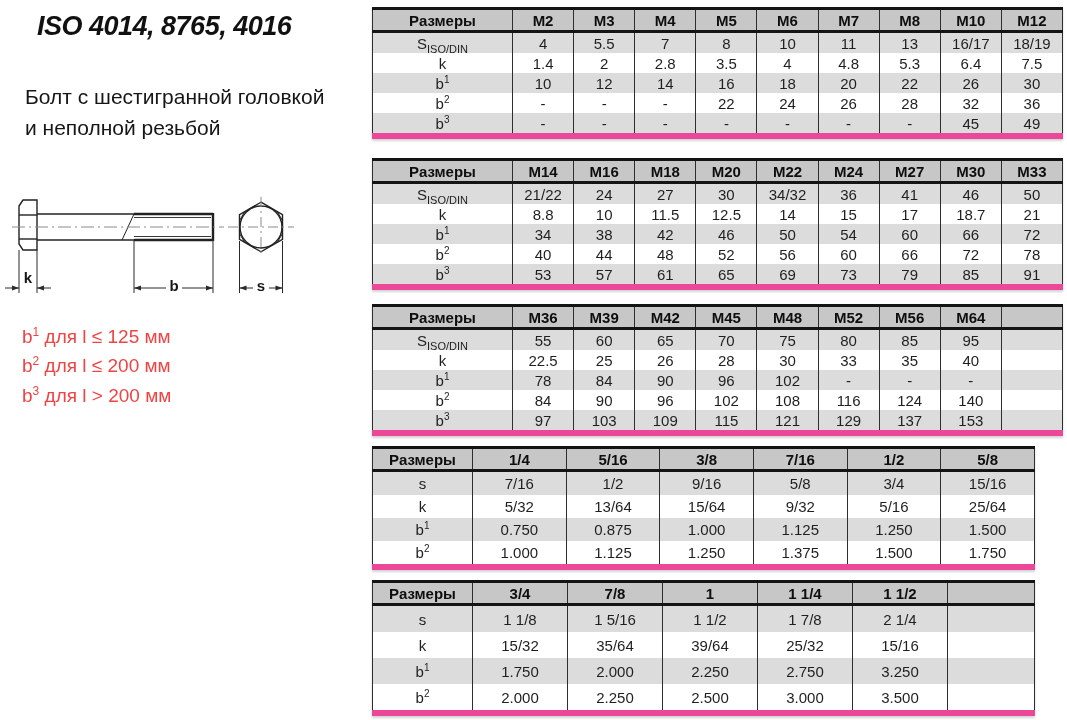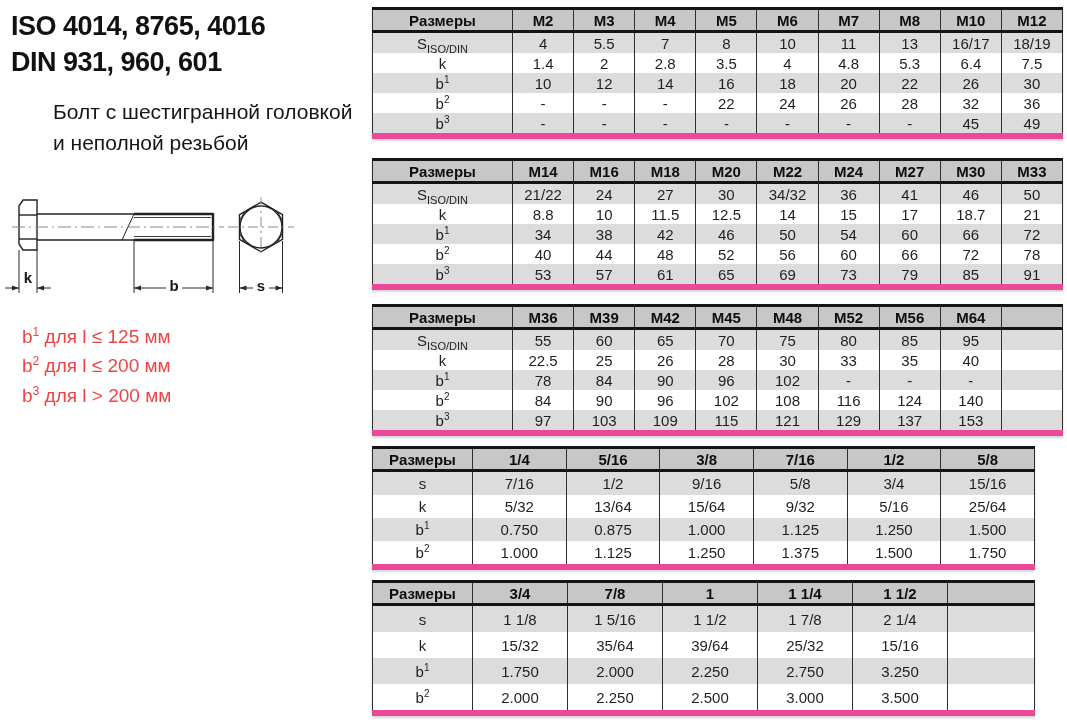--- a/index.html
+++ b/index.html
@@ -1,23 +1,23 @@
 <!DOCTYPE html>
 <html><head>
 <meta charset="utf-8">
 <style>
   html,body{margin:0;padding:0;}
   body{
     width:1067px;height:720px;position:relative;background:#ffffff;
     font-family:"Liberation Sans", sans-serif;color:#1c1c1c;overflow:hidden;
   }
   
-  .title-block{position:absolute;left:11px;top:8px;}
+  .title-block{position:absolute;left:37px;top:8px;font-style:italic;}
   .title-line{font-size:27px;font-weight:bold;color:#111;line-height:36px;letter-spacing:-0.5px;white-space:nowrap;}
-  .subtitle-block{position:absolute;left:25px;top:96px;margin-left:28px;}
+  .subtitle-block{position:absolute;left:25px;top:81px;}
   .subtitle-line{font-size:21px;color:#161616;line-height:31px;white-space:nowrap;}
   .footnotes{position:absolute;left:22px;top:320px;font-size:19px;line-height:24px;color:#ef4444;}
   .footnotes sup{font-size:12px;}
   .drawing{position:absolute;left:0;top:185px;}
   
   .dtable{position:absolute;border-collapse:collapse;table-layout:fixed;background:#e5e5e5;
           box-shadow:0 2px 2px rgba(130,130,130,0.35);}
   .dtable th,.dtable td{
     border-left:1px solid #2e2e2e;border-right:1px solid #2e2e2e;
     text-align:center;vertical-align:middle;padding:0;font-size:15px;color:#1f1f1f;
@@ -44,21 +44,20 @@
   col.c-label-sm{width:100px;}
   .t5 col.c-data{width:95px;}
   
   .dim-label{font-family:"Liberation Sans",sans-serif;font-size:15px;font-weight:bold;fill:#161616;}
 </style>
 </head>
 <body>
 
 <div class="title-block">
   <div class="title-line">ISO 4014, 8765, 4016</div>
-  <div class="title-line">DIN 931, 960, 601</div>
 </div>
 <div class="subtitle-block">
   <div class="subtitle-line">Болт с шестигранной головкой</div>
   <div class="subtitle-line">и неполной резьбой</div>
 </div>
 
 <svg class="drawing" width="340" height="132" viewBox="0 0 340 132" xmlns="http://www.w3.org/2000/svg">
   <g stroke="#222" stroke-width="1.4" fill="none">
 
     <path d="M19,21 L23,15 L37,15 L37,65 L23,65 L19,59 Z"></path>

